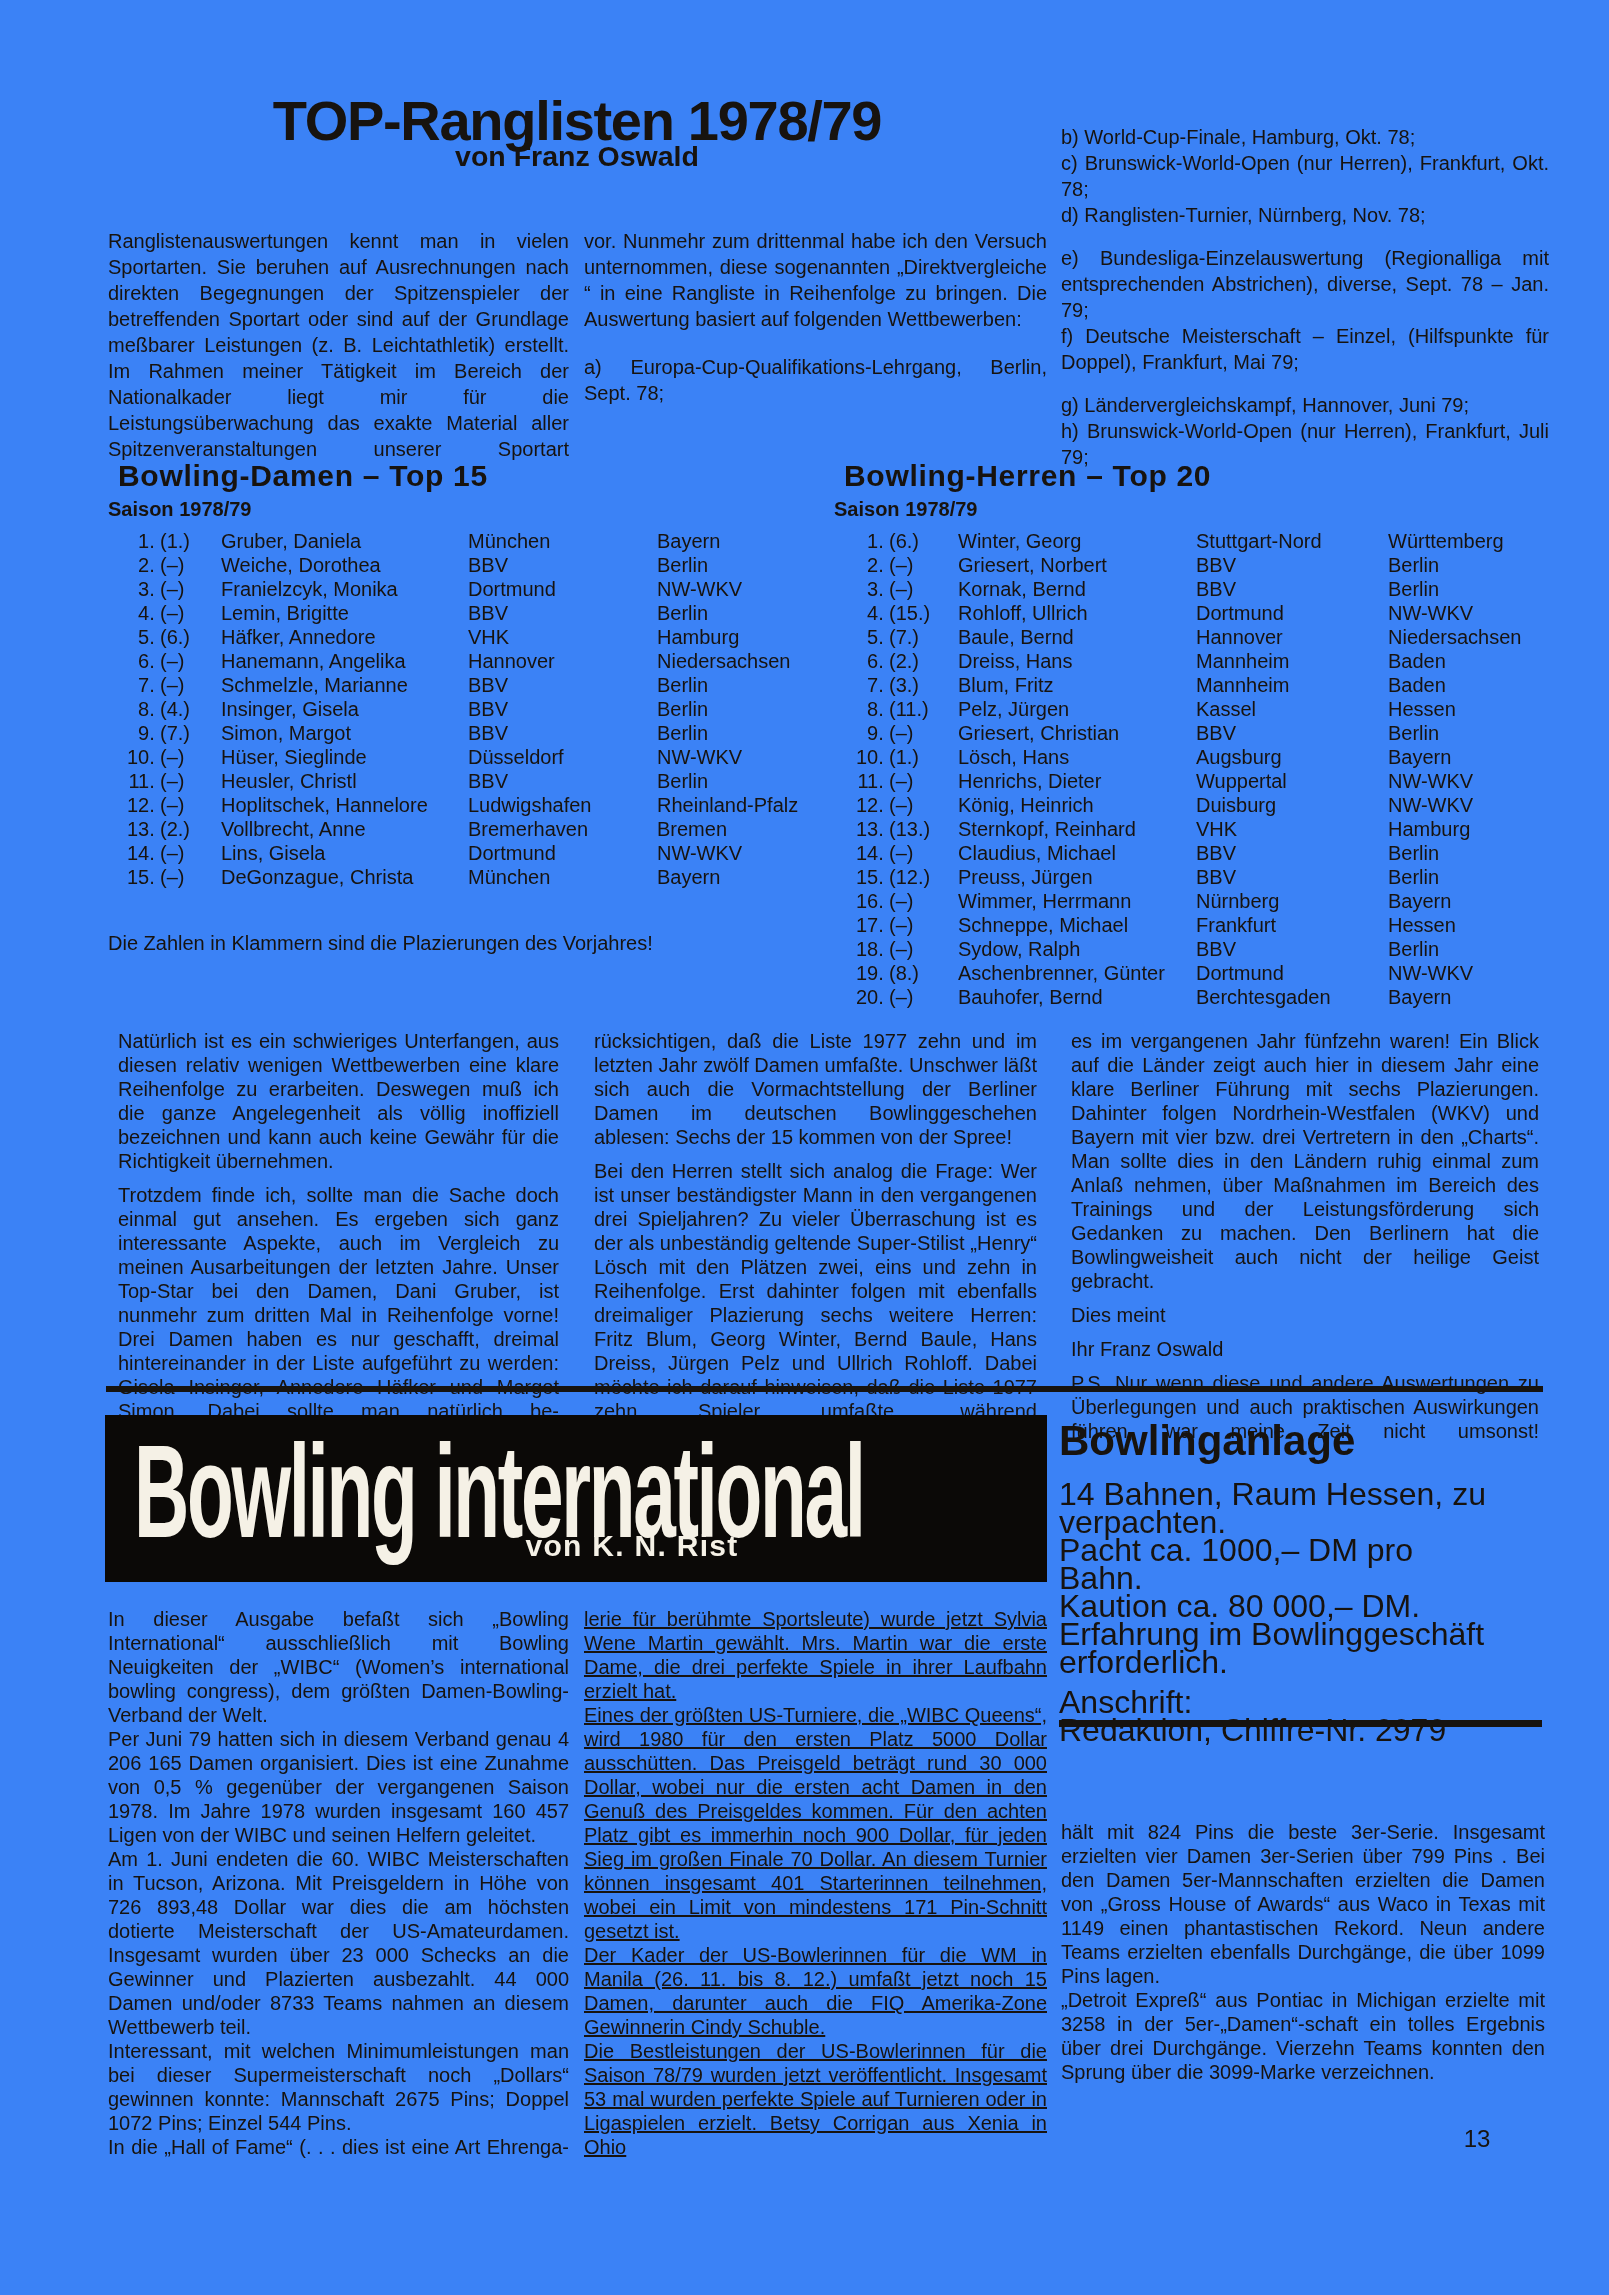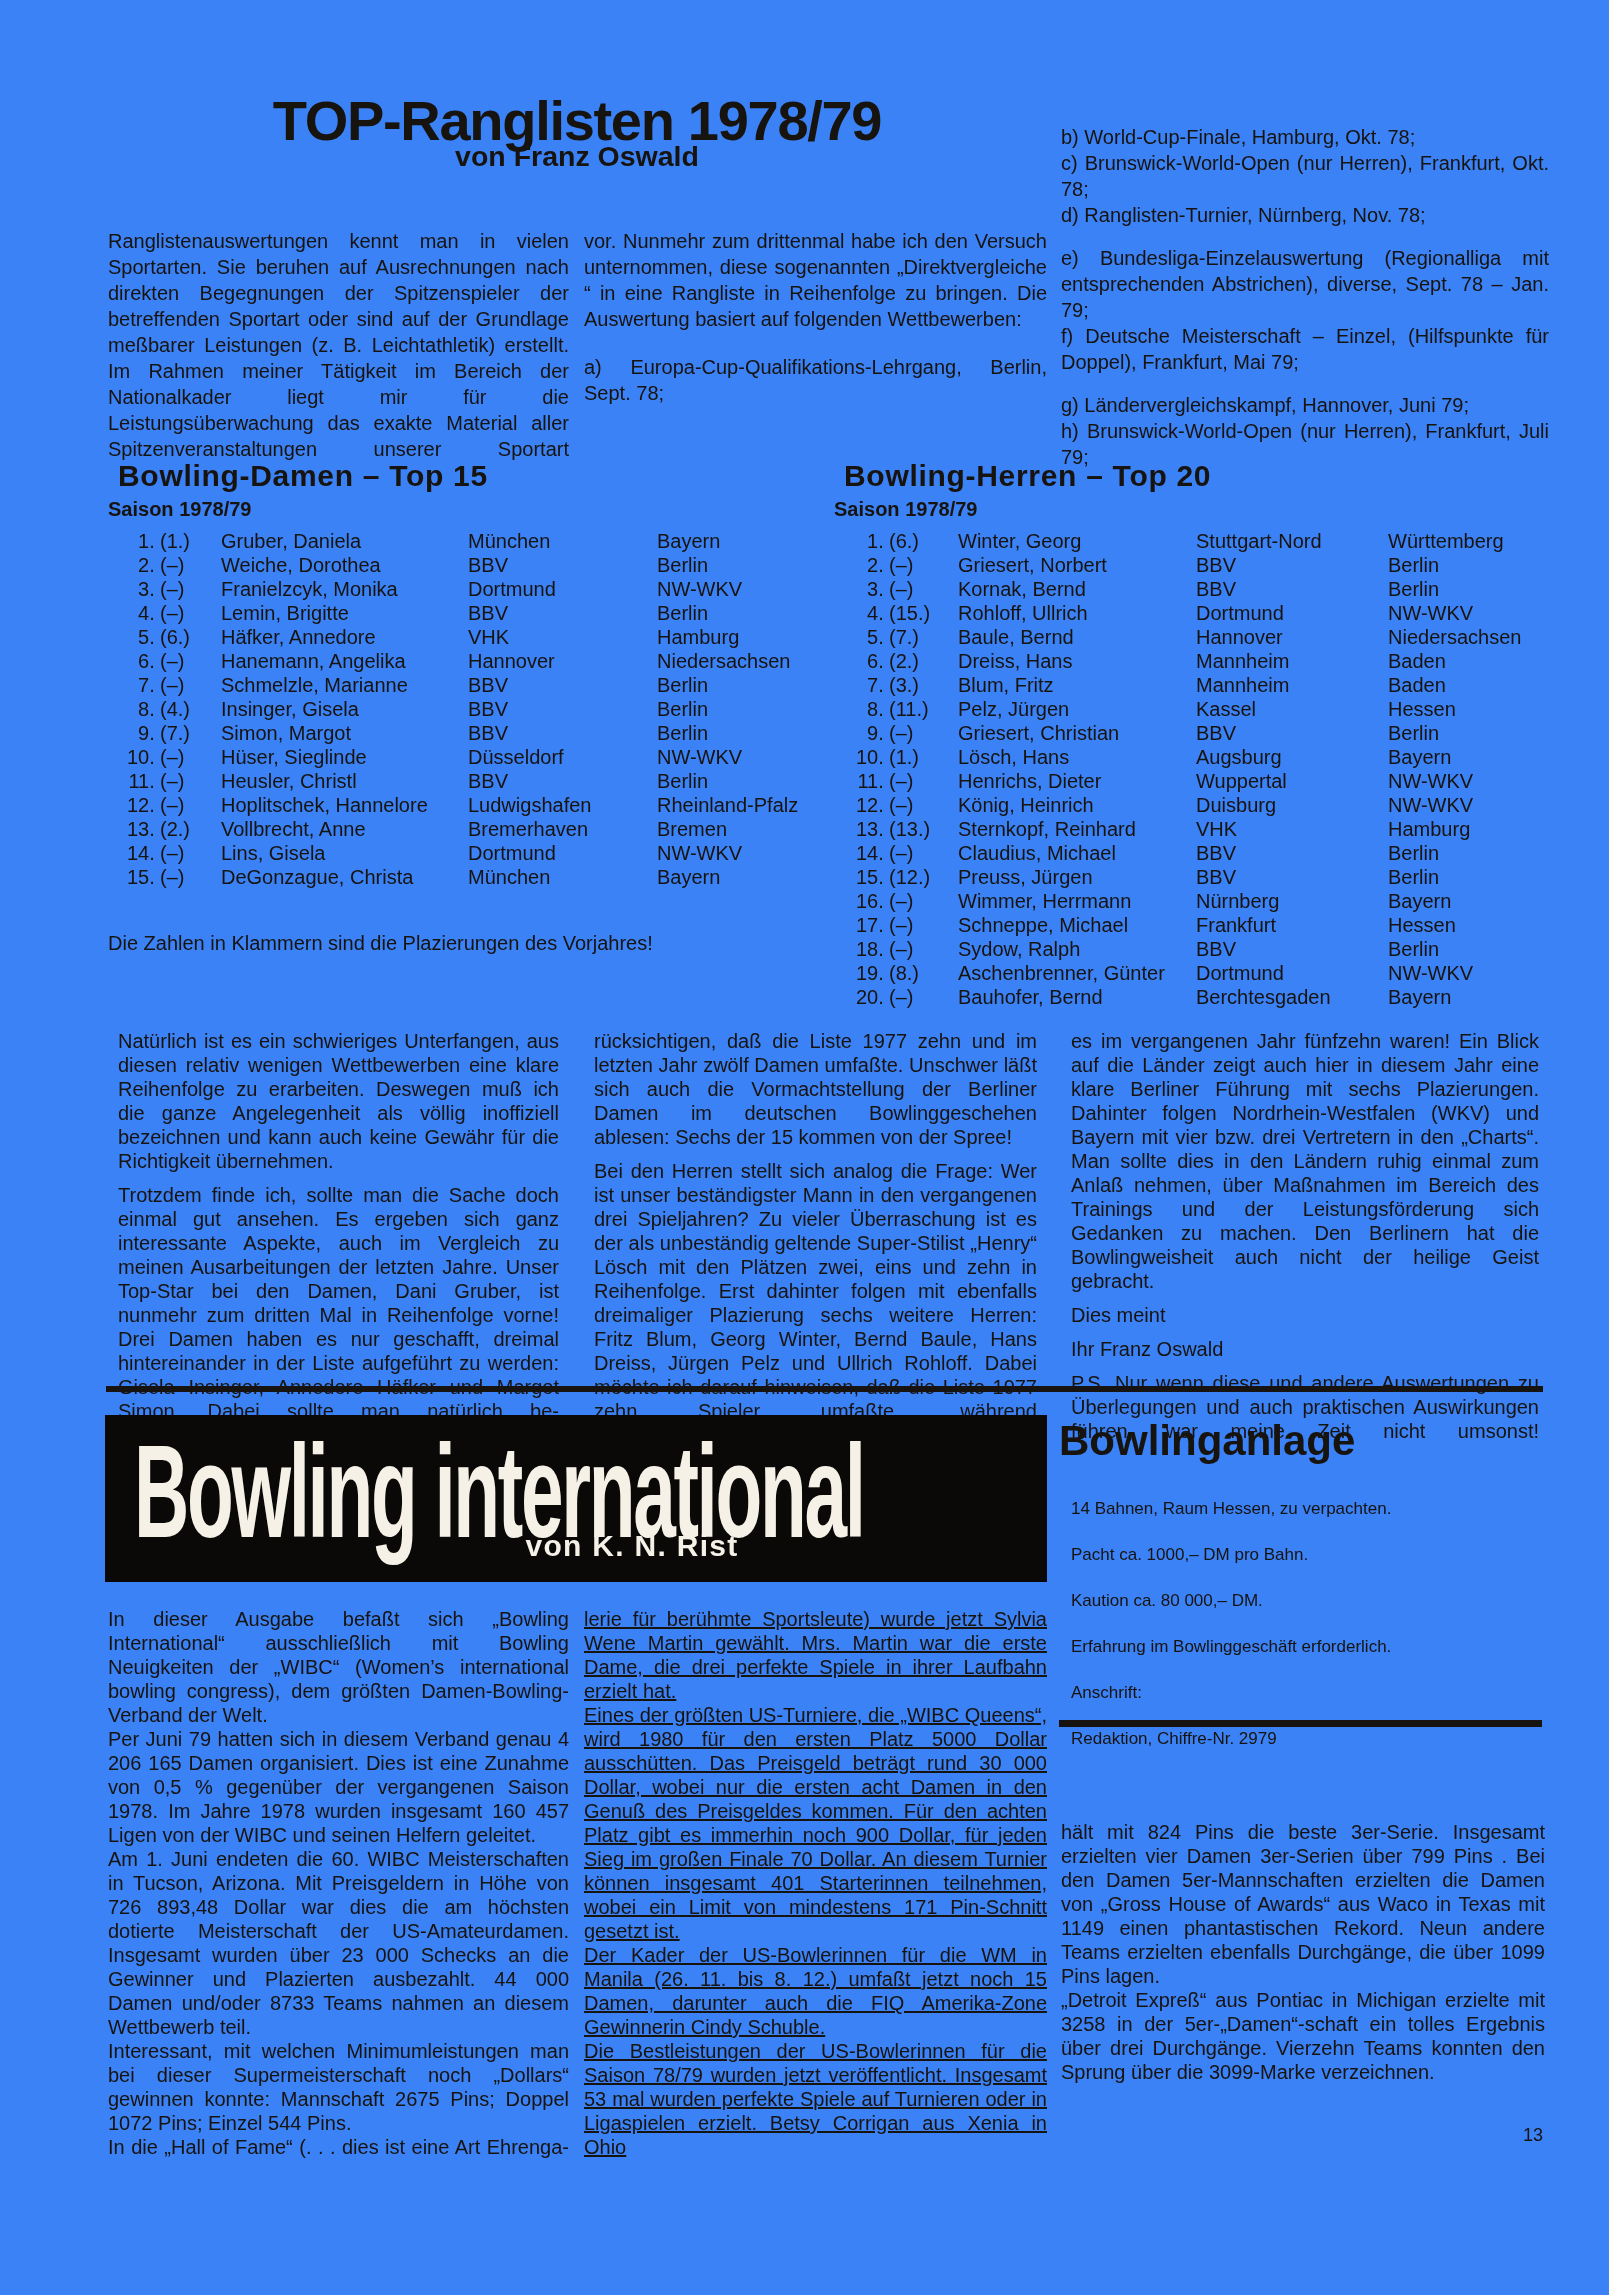--- a/index.html
+++ b/index.html
@@ -52,28 +52,28 @@
   .banner { position:absolute; left:105px; top:1415px; width:942px; height:167px;
     background:#0b0907; color:#f5f1e6; }
   .banner-title { position:absolute; left:29px; top:10.6px; font-size:132px; line-height:1;
     font-weight:700; letter-spacing:-4px; white-space:nowrap;
     transform:scaleX(0.58); transform-origin:left top; }
   .banner-byline { position:absolute; left:0; top:114px; width:1054px; text-align:center;
     font-size:30px; font-weight:700; letter-spacing:1.3px; }
   
   .ad-title { position:absolute; left:1059px; top:1417px; font-size:42px; font-weight:700; }
   .ad-body { position:absolute; left:1059px; top:1480px; width:433px; }
-  .ad-body p { margin:12px; font-size:17px; line-height:34px; }
+  .ad-body p { margin:0; font-size:32px; line-height:28px; }
   .ad-addr-label { margin-top:12px !important; }
   
   .art2c1 { position:absolute; left:108px; top:1607px; width:461px; }
   .art2c2 { position:absolute; left:584px; top:1607px; width:463px;text-decoration:underline; }
   .art2c3 { position:absolute; left:1061px; top:1820px; width:484px; }
   .art2 p { margin:0; font-size:20px; line-height:24px; text-align:justify; }
-  .pagenum { position:absolute; left:1411px; top:2125px; width:132px; text-align:right; font-size:18px; }
+  .pagenum { position:absolute; left:1411px; top:2125px; width:132px; text-align:center; font-size:24px; }
 </style>
 </head>
 <body>
 
 <div class="page">
 
   <h1 class="main-title">TOP-Ranglisten 1978/79</h1>
   <div class="main-sub">von Franz Oswald</div>
 
   <div class="col intro1">

